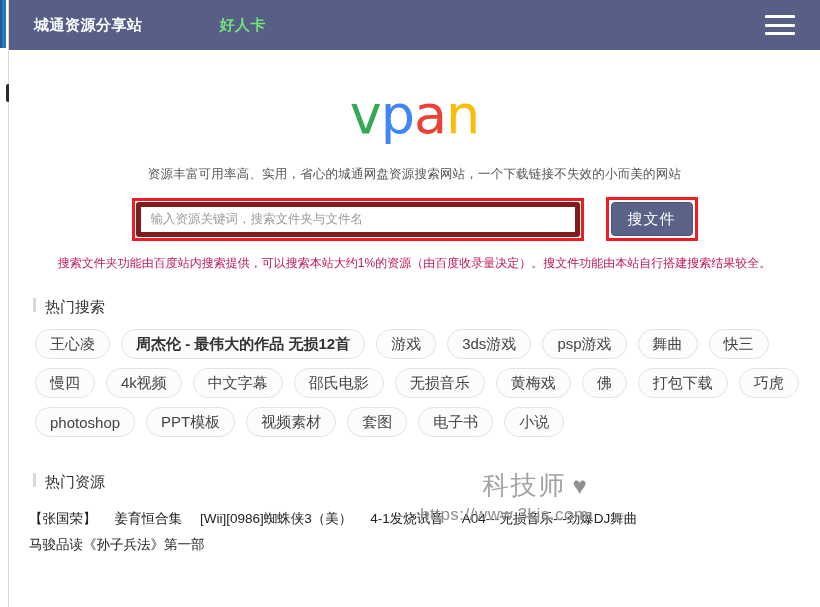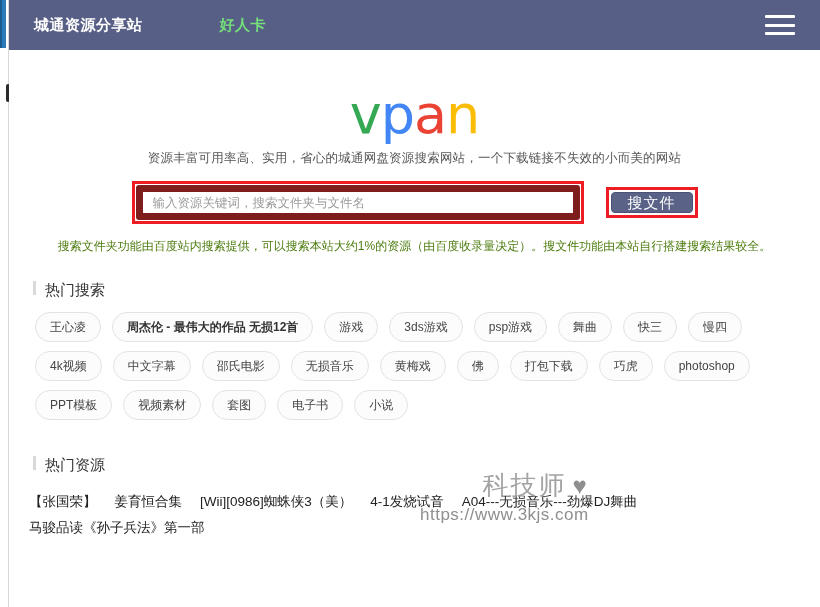--- a/index.html
+++ b/index.html
@@ -60,60 +60,60 @@
     font-size: 54px; font-weight: normal; line-height: 1;
     font-family: "DejaVu Sans", "Liberation Sans", sans-serif;
     letter-spacing: -1px;
   }
   .logo .c0 { color: #34a853; }
   .logo .c1 { color: #4285f4; }
   .logo .c2 { color: #ea4335; }
   .logo .c3 { color: #fbbc05; }
 
   .tagline {
-    text-align: center; margin-top: 8px;
+    text-align: center; margin-top: 24px;
     font-size: 12.5px; color: #555; letter-spacing: 0.2px;
   }
 
   
   .search-row {
     margin-top: 14px;
     display: flex; align-items: center; justify-content: center;
     gap: 0px;
   }
   .search-wrap {
     position: relative;
     border: 3px solid #ee1c23;
     padding: 1px;
     width: 452px;
   }
   .search-input {
     display: block; width: 100%; height: 35px;
-    border: 7px solid #7f1d1d; border-radius: 3px;
+    border: 5px solid #7f1d1d; border-radius: 3px;
     padding: 0 10px; font-size: 12.5px; color: #888;
     font-family: "Liberation Sans", "DejaVu Sans", sans-serif;
     outline: none; background: #fff;
   }
   .search-input::placeholder { color: #9b9b9b; }
   .btn-wrap {
     border: 3px solid #ee1c23;
     padding: 2px;
     margin-left: 22px;
   }
   .search-btn {
-    display: block; width: 82px; height: 21px;
+    display: block; width: 82px; height: 34px;
     background: #5a6287; color: #fff;
     border: 1px solid #4b5276; border-radius: 4px;
     font-size: 15px; font-family: "Liberation Sans", "DejaVu Sans", sans-serif;
     cursor: pointer; letter-spacing: 1px;
   }
 
   .note {
     text-align: center; margin-top: 14px;
-    font-size: 12px; color: #4d7c0f;
+    font-size: 12px; color: #be185d;
   }
 
   
   .section-title {
     margin: 26px 0 0 24px;
     font-size: 15px; color: #333; font-weight: normal;
     display: flex; align-items: flex-start;
   }
   .section-bar {
     display: inline-block; width: 3px; height: 14px;
@@ -121,21 +121,21 @@
   }
 
   .tags {
     margin: 12px 0 0 26px; width: 768px;
     display: flex; flex-wrap: wrap; gap: 9px 11px;
   }
   .tag {
     display: inline-flex; align-items: center; justify-content: center;
     height: 30px; padding: 0 14px;
     border: 1px solid #e3e3e3; border-radius: 16px;
-    background: #fcfcfc; color: #444; font-size: 12px;
+    background: #fcfcfc; color: #444; font-size: 15px;
     cursor: pointer; white-space: nowrap;
   }
   .tag.bold { font-weight: bold; color: #333; }
 
   
   .watermark {
     position: absolute; left: 420px; top: 468px;
     text-align: right; color: #9e9e9e; pointer-events: none;
     user-select: none;
   }

